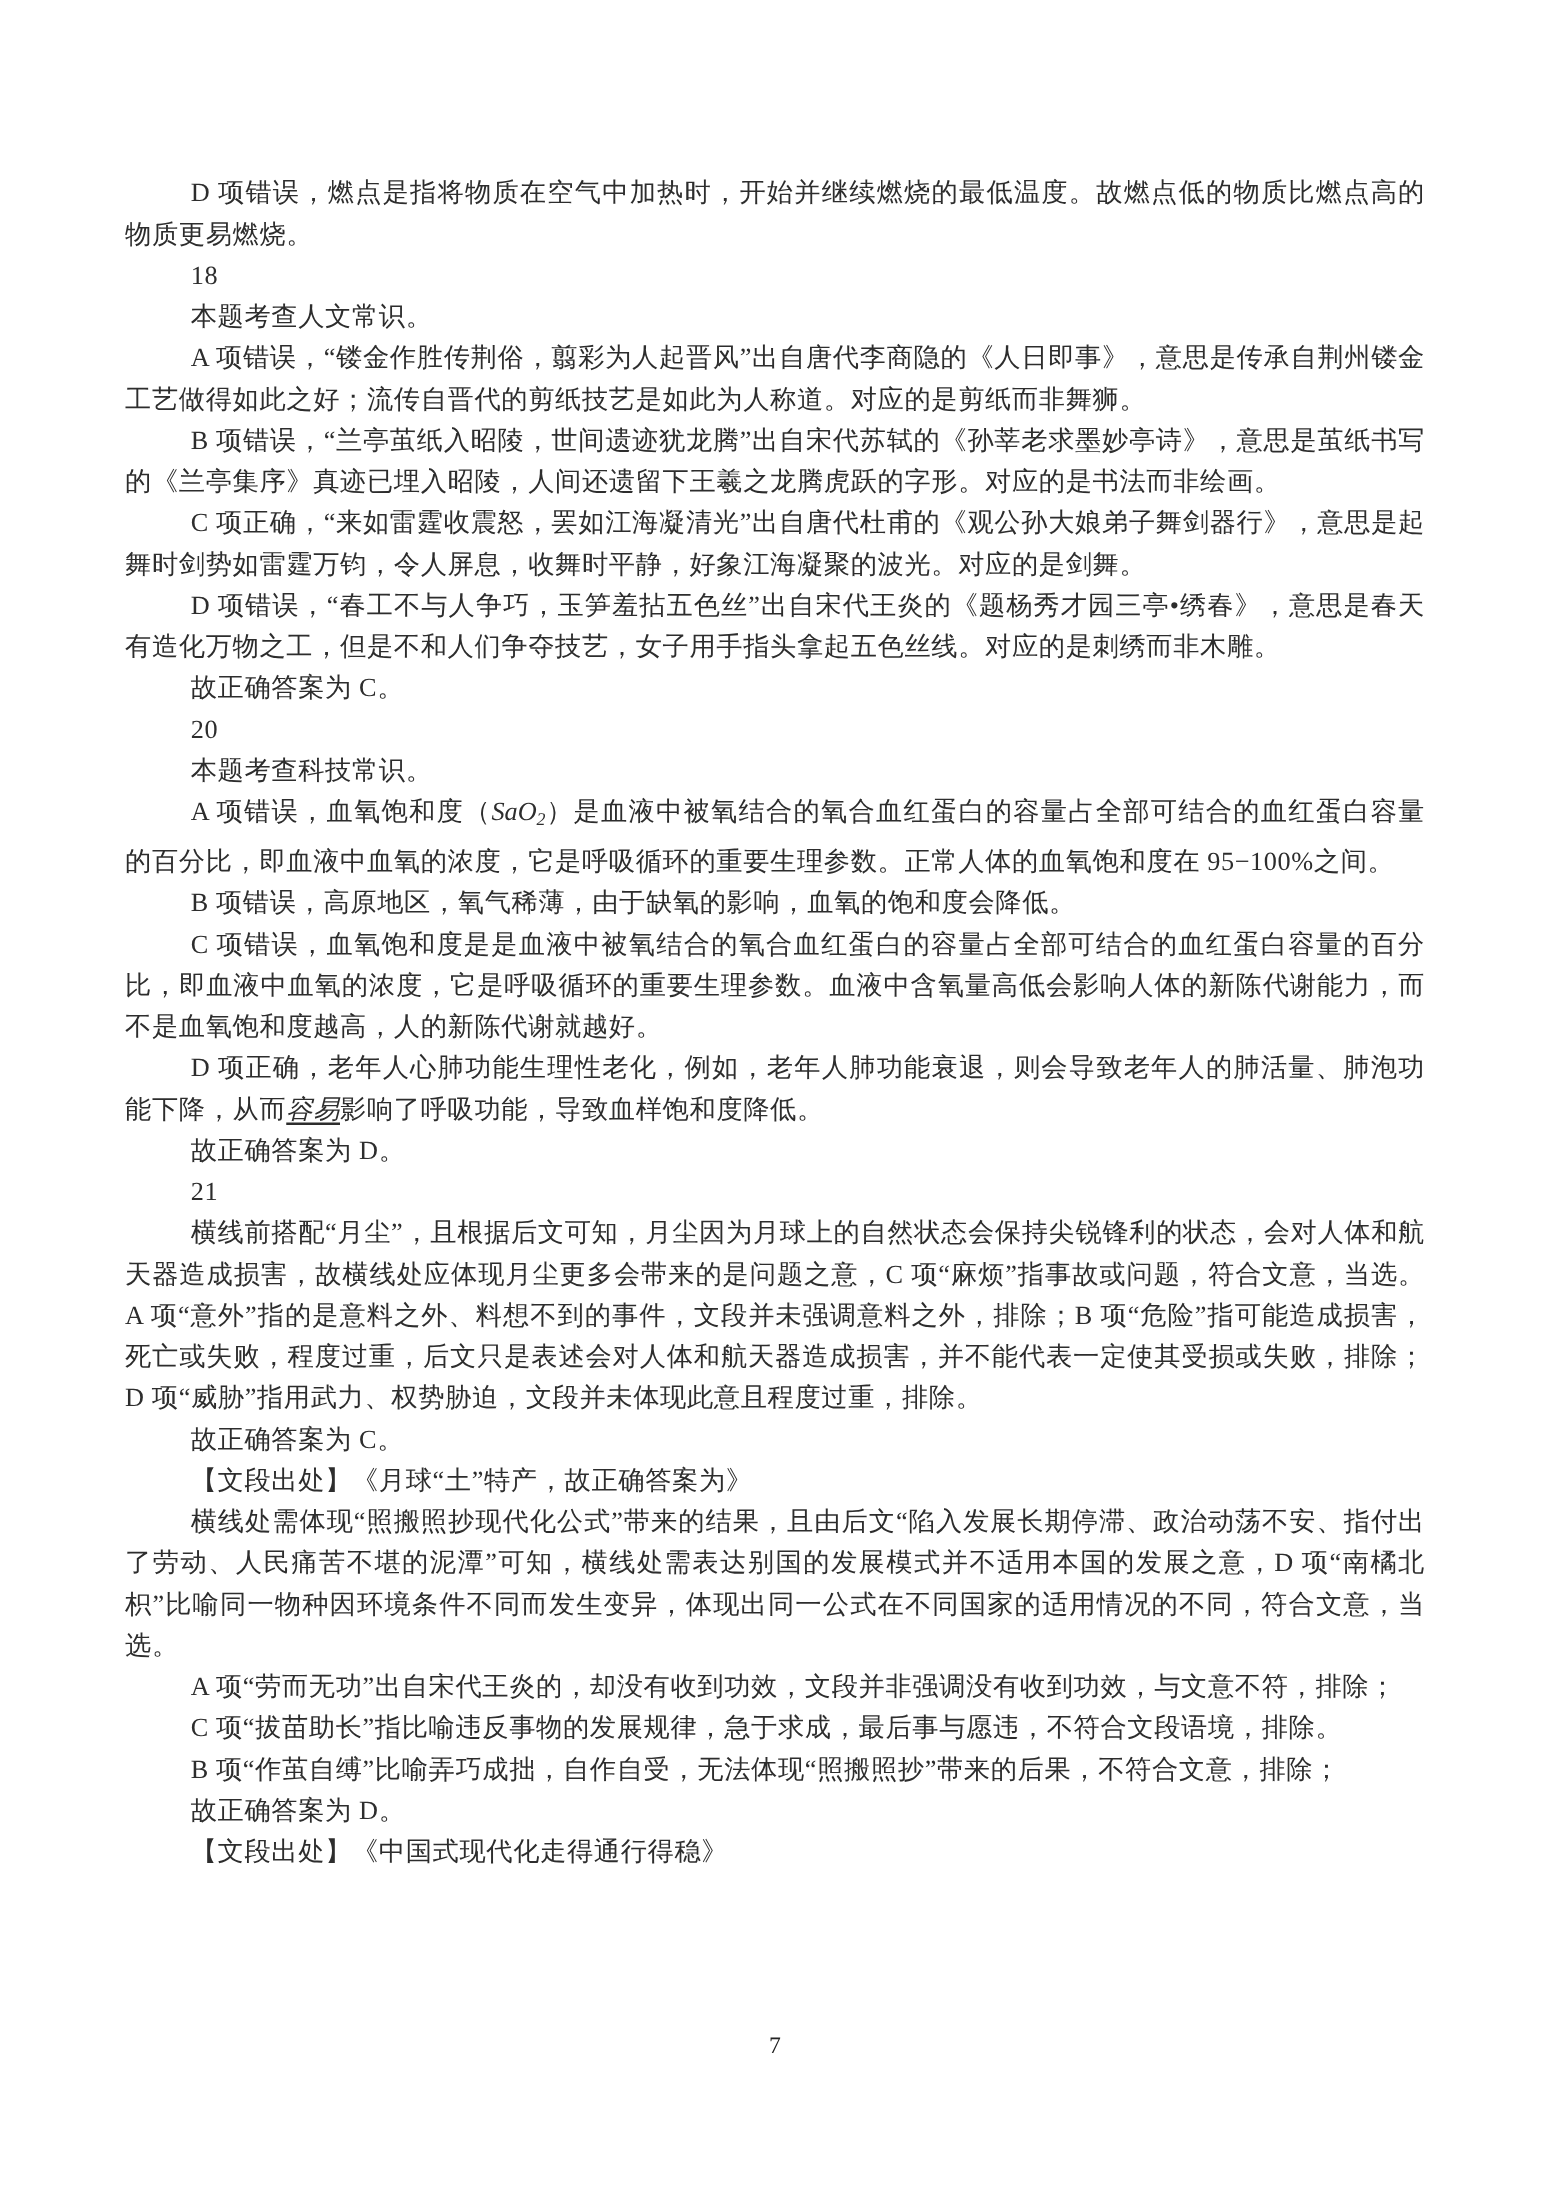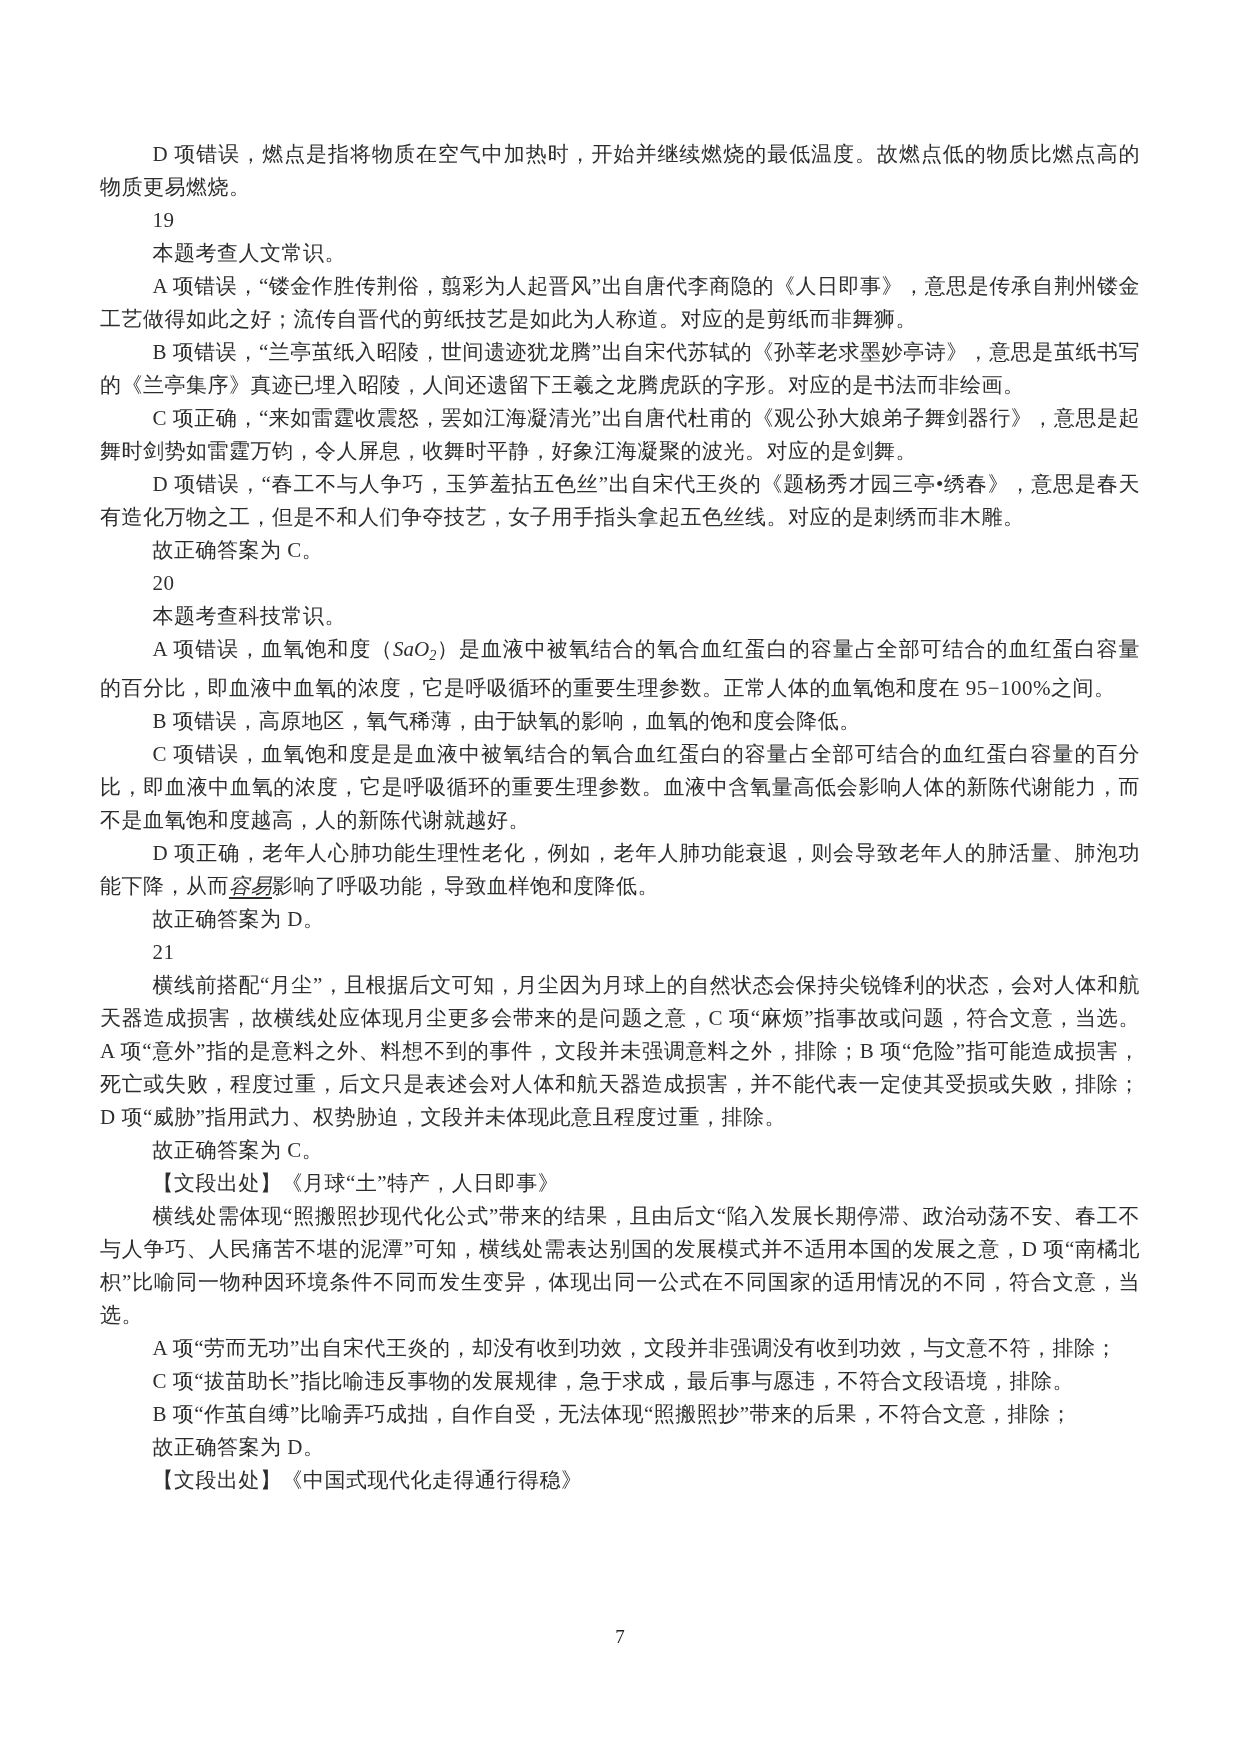--- a/index.html
+++ b/index.html
@@ -56,39 +56,39 @@
     font-size: 19px;
     color: #222222;
   }
 </style>
 </head>
 <body>
 
 <div class="page">
   <div class="content">
       <p class="para"><span>D 项错误，燃点是指将物质在空气中加热时，开始并继续燃烧的最低温度。故燃点低的物质比燃点高的物质更易燃烧。</span></p>
-      <p class="para"><span>19</span></p>
+      <p class="para"><span>18</span></p>
       <p class="para"><span>本题考查人文常识。</span></p>
       <p class="para"><span>A 项错误，“镂金作胜传荆俗，翦彩为人起晋风”出自唐代李商隐的《人日即事》，意思是传承自荆州镂金工艺做得如此之好；流传自晋代的剪纸技艺是如此为人称道。对应的是剪纸而非舞狮。</span></p>
       <p class="para"><span>B 项错误，“兰亭茧纸入昭陵，世间遗迹犹龙腾”出自宋代苏轼的《孙莘老求墨妙亭诗》，意思是茧纸书写的《兰亭集序》真迹已埋入昭陵，人间还遗留下王羲之龙腾虎跃的字形。对应的是书法而非绘画。</span></p>
       <p class="para"><span>C 项正确，“来如雷霆收震怒，罢如江海凝清光”出自唐代杜甫的《观公孙大娘弟子舞剑器行》，意思是起舞时剑势如雷霆万钧，令人屏息，收舞时平静，好象江海凝聚的波光。对应的是剑舞。</span></p>
       <p class="para"><span>D 项错误，“春工不与人争巧，玉笋羞拈五色丝”出自宋代王炎的《题杨秀才园三亭•绣春》，意思是春天有造化万物之工，但是不和人们争夺技艺，女子用手指头拿起五色丝线。对应的是刺绣而非木雕。</span></p>
       <p class="para"><span>故正确答案为 C。</span></p>
       <p class="para"><span>20</span></p>
       <p class="para"><span>本题考查科技常识。</span></p>
       <p class="para"><span>A 项错误，血氧饱和度（</span><span class="seg-math">SaO</span><span class="seg-sub">2</span><span>）是血液中被氧结合的氧合血红蛋白的容量占全部可结合的血红蛋白容量的百分比，即血液中血氧的浓度，它是呼吸循环的重要生理参数。正常人体的血氧饱和度在 95−100%之间。</span></p>
       <p class="para"><span>B 项错误，高原地区，氧气稀薄，由于缺氧的影响，血氧的饱和度会降低。</span></p>
       <p class="para"><span>C 项错误，血氧饱和度是是血液中被氧结合的氧合血红蛋白的容量占全部可结合的血红蛋白容量的百分比，即血液中血氧的浓度，它是呼吸循环的重要生理参数。血液中含氧量高低会影响人体的新陈代谢能力，而不是血氧饱和度越高，人的新陈代谢就越好。</span></p>
       <p class="para"><span>D 项正确，老年人心肺功能生理性老化，例如，老年人肺功能衰退，则会导致老年人的肺活量、肺泡功能下降，从而</span><span class="seg-underline">容易</span><span>影响了呼吸功能，导致血样饱和度降低。</span></p>
       <p class="para"><span>故正确答案为 D。</span></p>
       <p class="para"><span>21</span></p>
       <p class="para"><span>横线前搭配“月尘”，且根据后文可知，月尘因为月球上的自然状态会保持尖锐锋利的状态，会对人体和航天器造成损害，故横线处应体现月尘更多会带来的是问题之意，C 项“麻烦”指事故或问题，符合文意，当选。A 项“意外”指的是意料之外、料想不到的事件，文段并未强调意料之外，排除；B 项“危险”指可能造成损害，死亡或失败，程度过重，后文只是表述会对人体和航天器造成损害，并不能代表一定使其受损或失败，排除；D 项“威胁”指用武力、权势胁迫，文段并未体现此意且程度过重，排除。</span></p>
       <p class="para"><span>故正确答案为 C。</span></p>
-      <p class="para"><span>【文段出处】《月球“土”特产，人日即事》</span></p>
-      <p class="para"><span>横线处需体现“照搬照抄现代化公式”带来的结果，且由后文“陷入发展长期停滞、政治动荡不安、春工不与人争巧、人民痛苦不堪的泥潭”可知，横线处需表达别国的发展模式并不适用本国的发展之意，D 项“南橘北枳”比喻同一物种因环境条件不同而发生变异，体现出同一公式在不同国家的适用情况的不同，符合文意，当选。</span></p>
+      <p class="para"><span>【文段出处】《月球“土”特产，故正确答案为》</span></p>
+      <p class="para"><span>横线处需体现“照搬照抄现代化公式”带来的结果，且由后文“陷入发展长期停滞、政治动荡不安、指付出了劳动、人民痛苦不堪的泥潭”可知，横线处需表达别国的发展模式并不适用本国的发展之意，D 项“南橘北枳”比喻同一物种因环境条件不同而发生变异，体现出同一公式在不同国家的适用情况的不同，符合文意，当选。</span></p>
       <p class="para"><span>A 项“劳而无功”出自宋代王炎的，却没有收到功效，文段并非强调没有收到功效，与文意不符，排除；</span></p>
       <p class="para"><span>C 项“拔苗助长”指比喻违反事物的发展规律，急于求成，最后事与愿违，不符合文段语境，排除。</span></p>
       <p class="para"><span>B 项“作茧自缚”比喻弄巧成拙，自作自受，无法体现“照搬照抄”带来的后果，不符合文意，排除；</span></p>
       <p class="para"><span>故正确答案为 D。</span></p>
       <p class="para"><span>【文段出处】《中国式现代化走得通行得稳》</span></p>
     </div>
   <div class="footer">
     <span>7</span>
   </div>
 </div>

